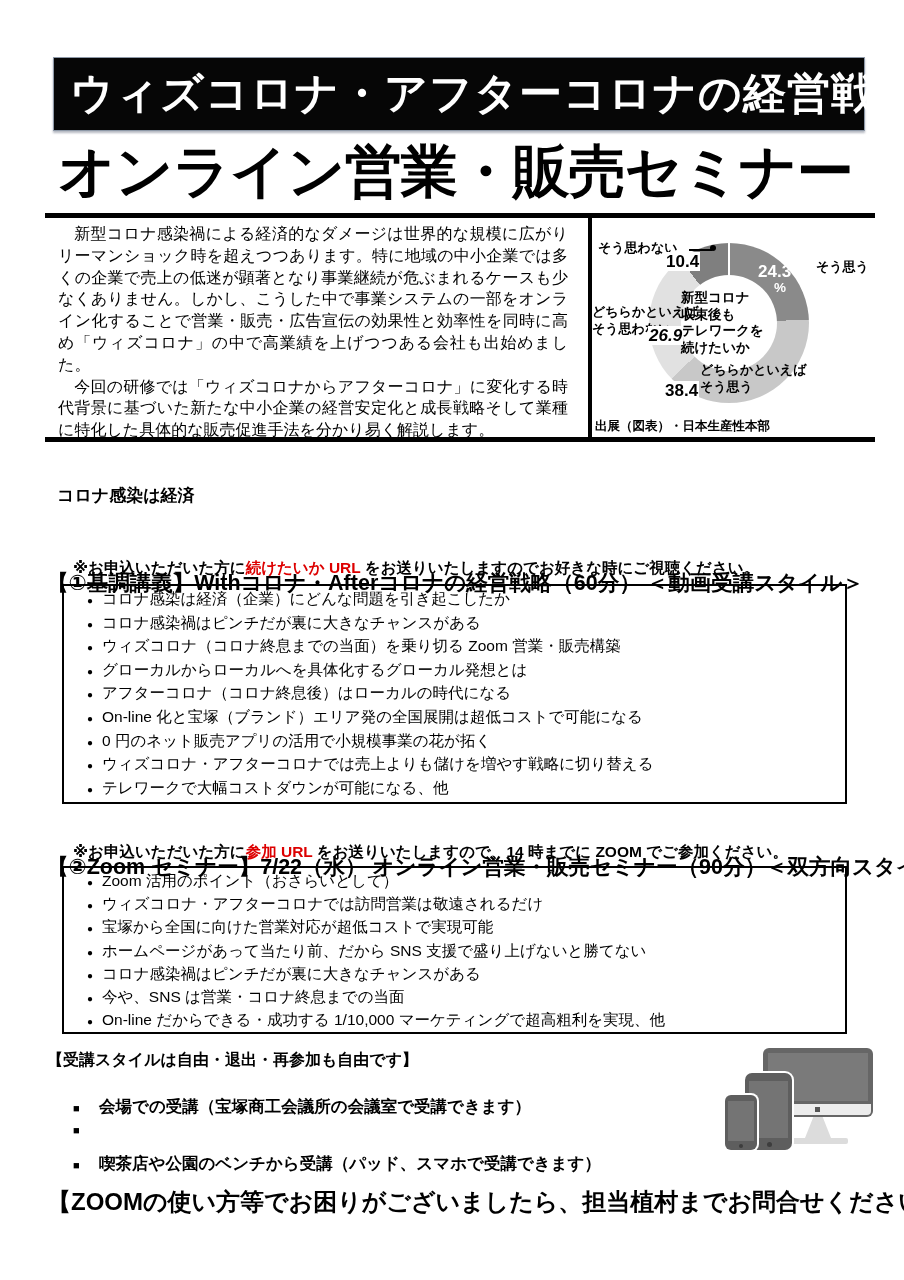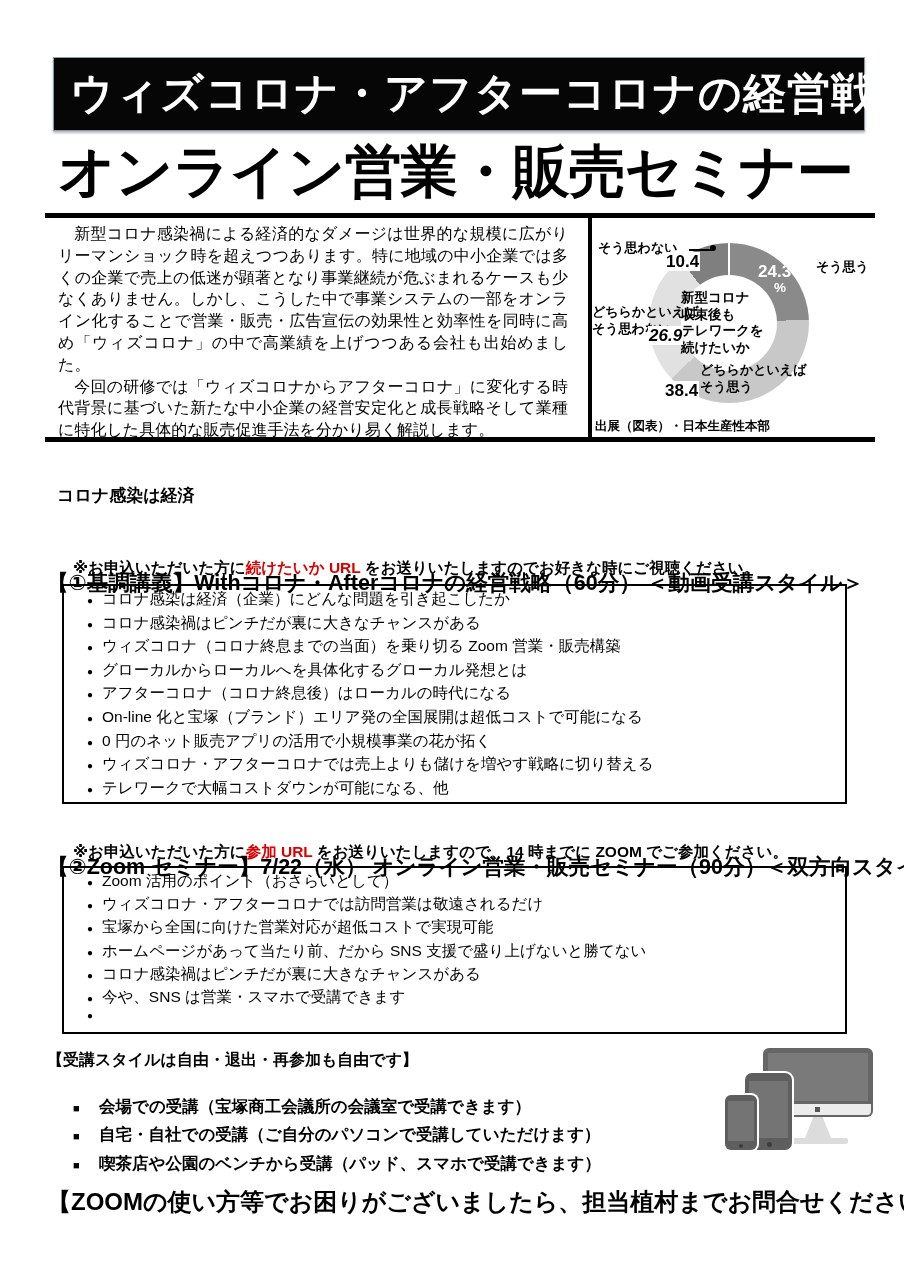--- a/index.html
+++ b/index.html
@@ -200,38 +200,38 @@
     <li>
         <span class="mark">●</span>
         <span class="txt">ホームページがあって当たり前、だから SNS 支援で盛り上げないと勝てない</span>
       </li>
     <li>
         <span class="mark">●</span>
         <span class="txt">コロナ感染禍はピンチだが裏に大きなチャンスがある</span>
       </li>
     <li>
         <span class="mark">●</span>
-        <span class="txt">今や、SNS は営業・スマホで受講できます</span>
-      </li>
-    <li>
-        <span class="mark">●</span>
+        <span class="txt">今や、SNS は営業・コロナ終息までの当面</span>
+      </li>
+    <li>
+        <span class="mark">●</span>
+        <span class="txt">On-line だからできる・成功する 1/10,000 マーケティングで超高粗利を実現、他</span>
       </li>
   </ul>
 </div>
 
 <div class="abs attend-heading">【受講スタイルは自由・退出・再参加も自由です】</div>
 <div class="abs attend-list">
   <ul>
     <li>
         <span class="mark">■</span>
         <span class="txt">会場での受講（宝塚商工会議所の会議室で受講できます）</span>
       </li>
     <li>
         <span class="mark">■</span>
-        <span class="txt">自宅・自社での受講（ご自分のパソコンで受講していただけます）</span>
       </li>
     <li>
         <span class="mark">■</span>
         <span class="txt">喫茶店や公園のベンチから受講（パッド、スマホで受講できます）</span>
       </li>
   </ul>
 </div>
 
 <div class="abs devices">
   <div class="monitor">

